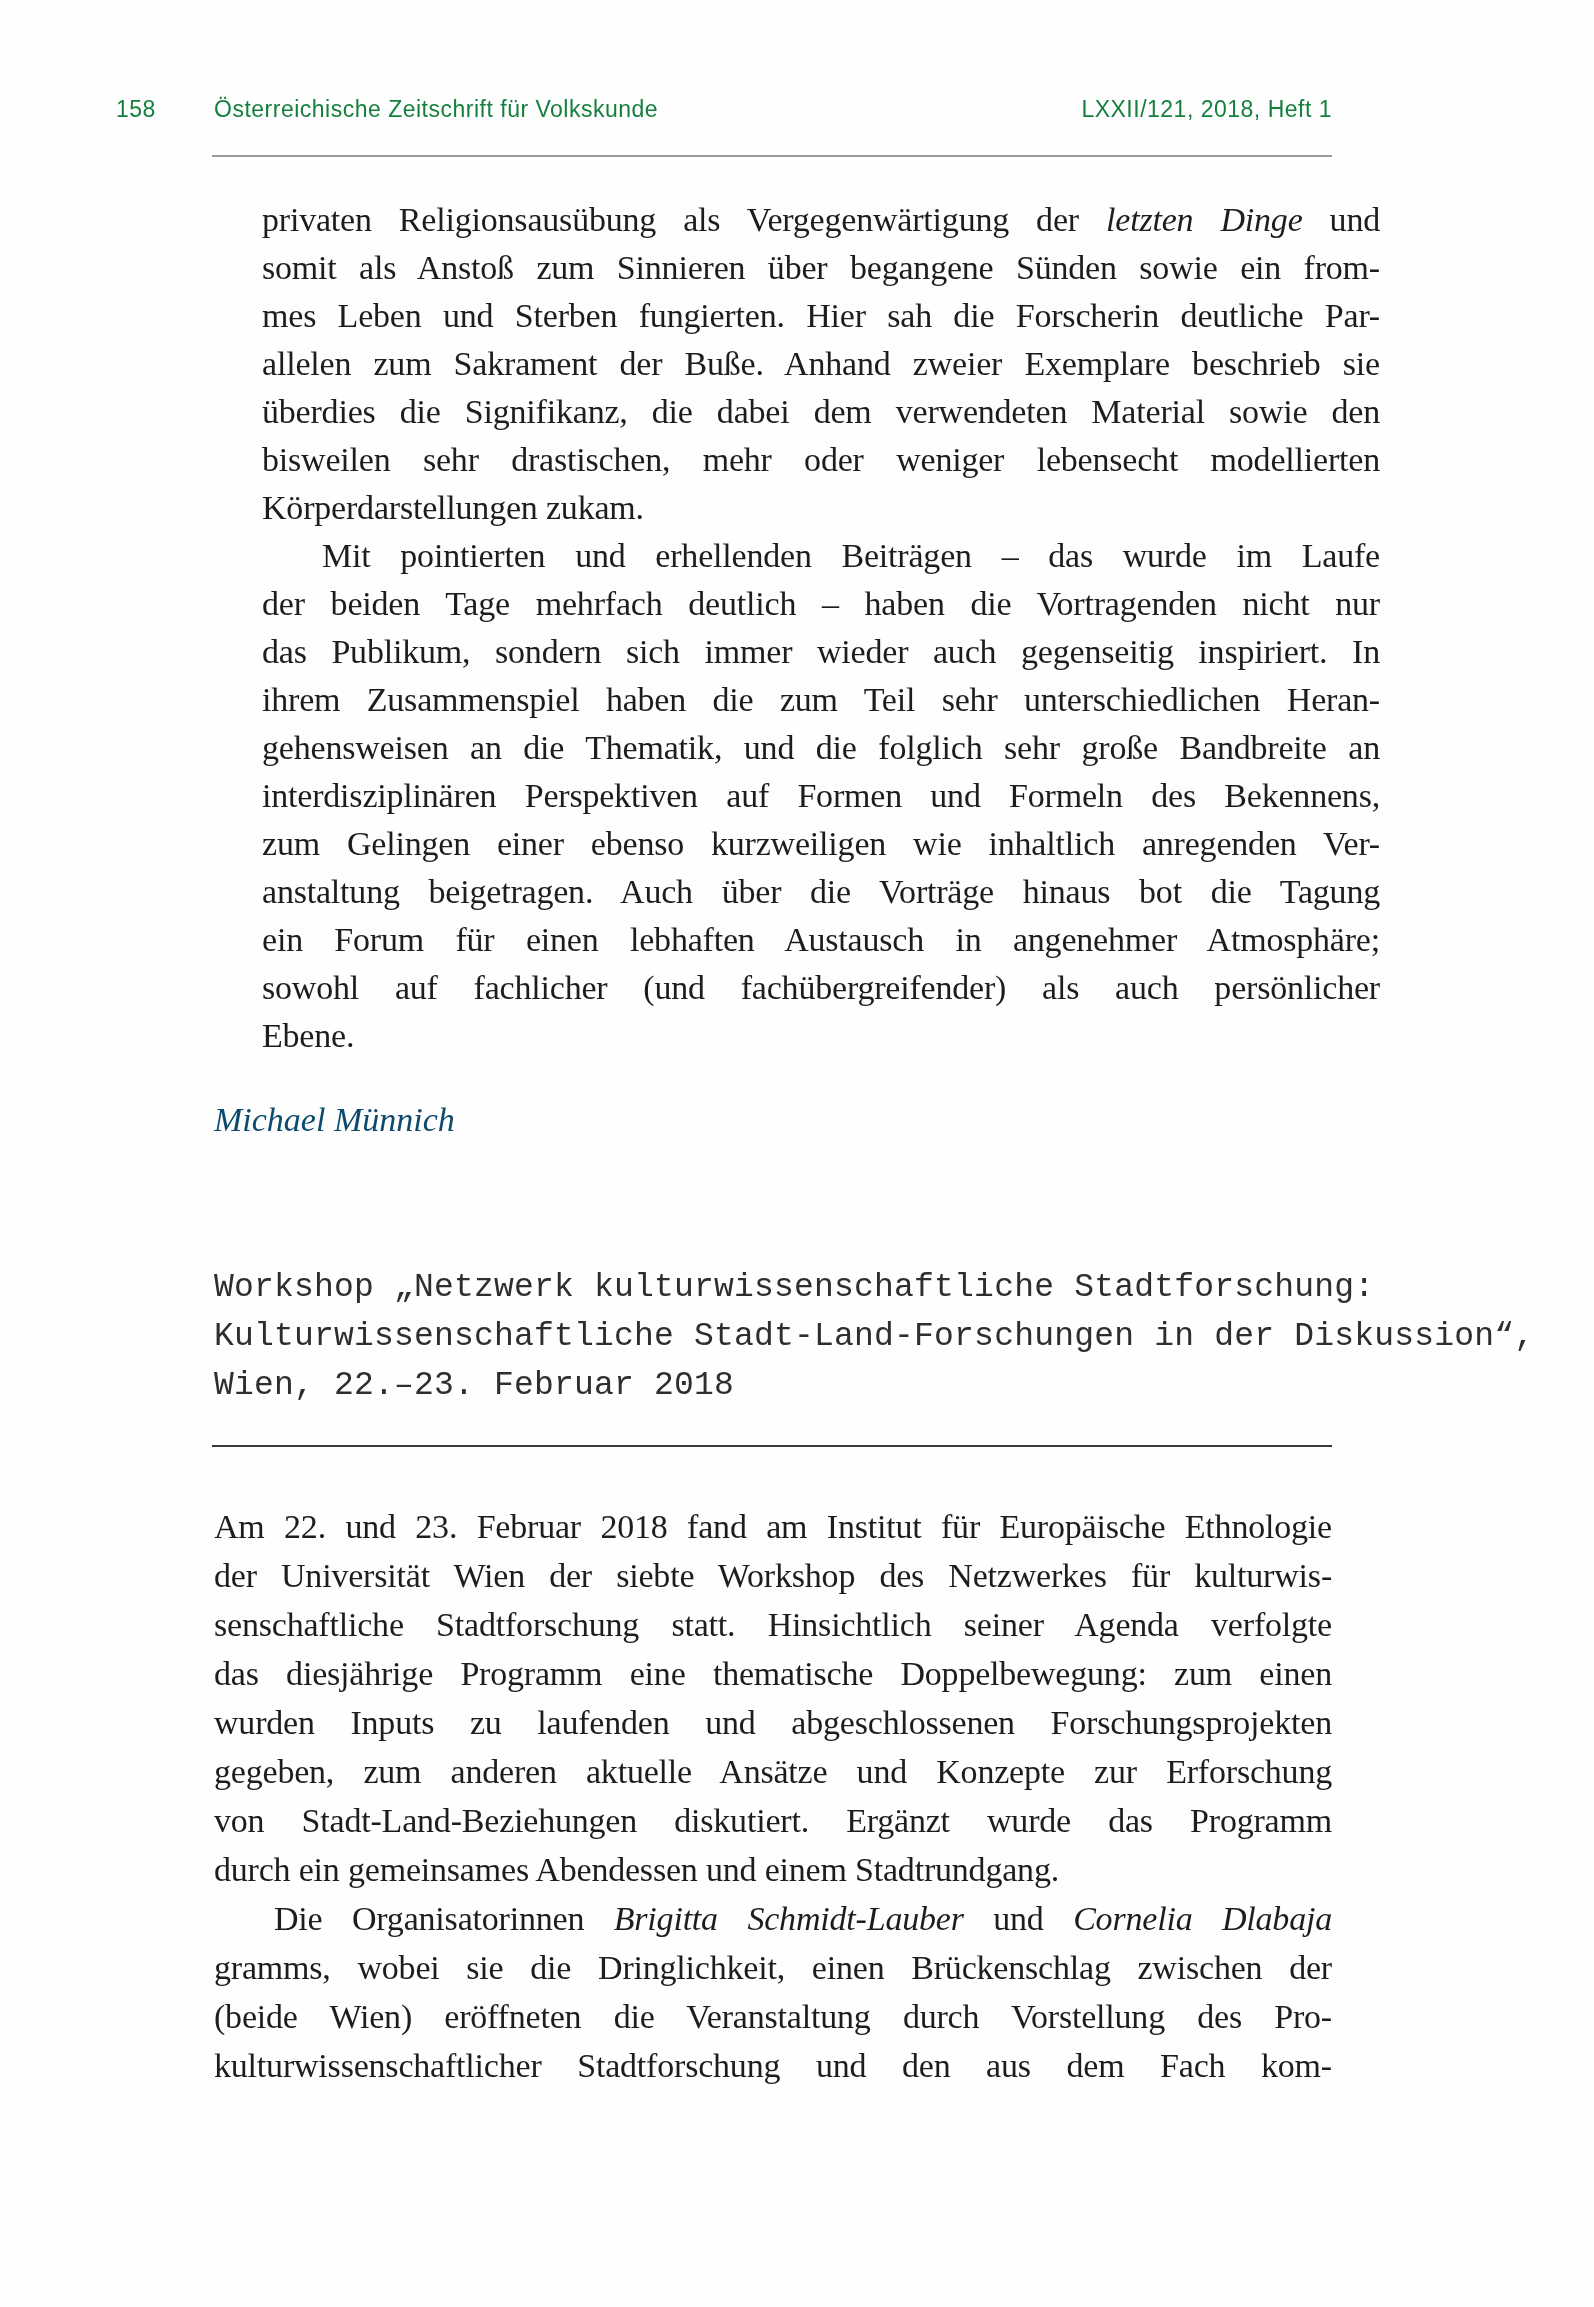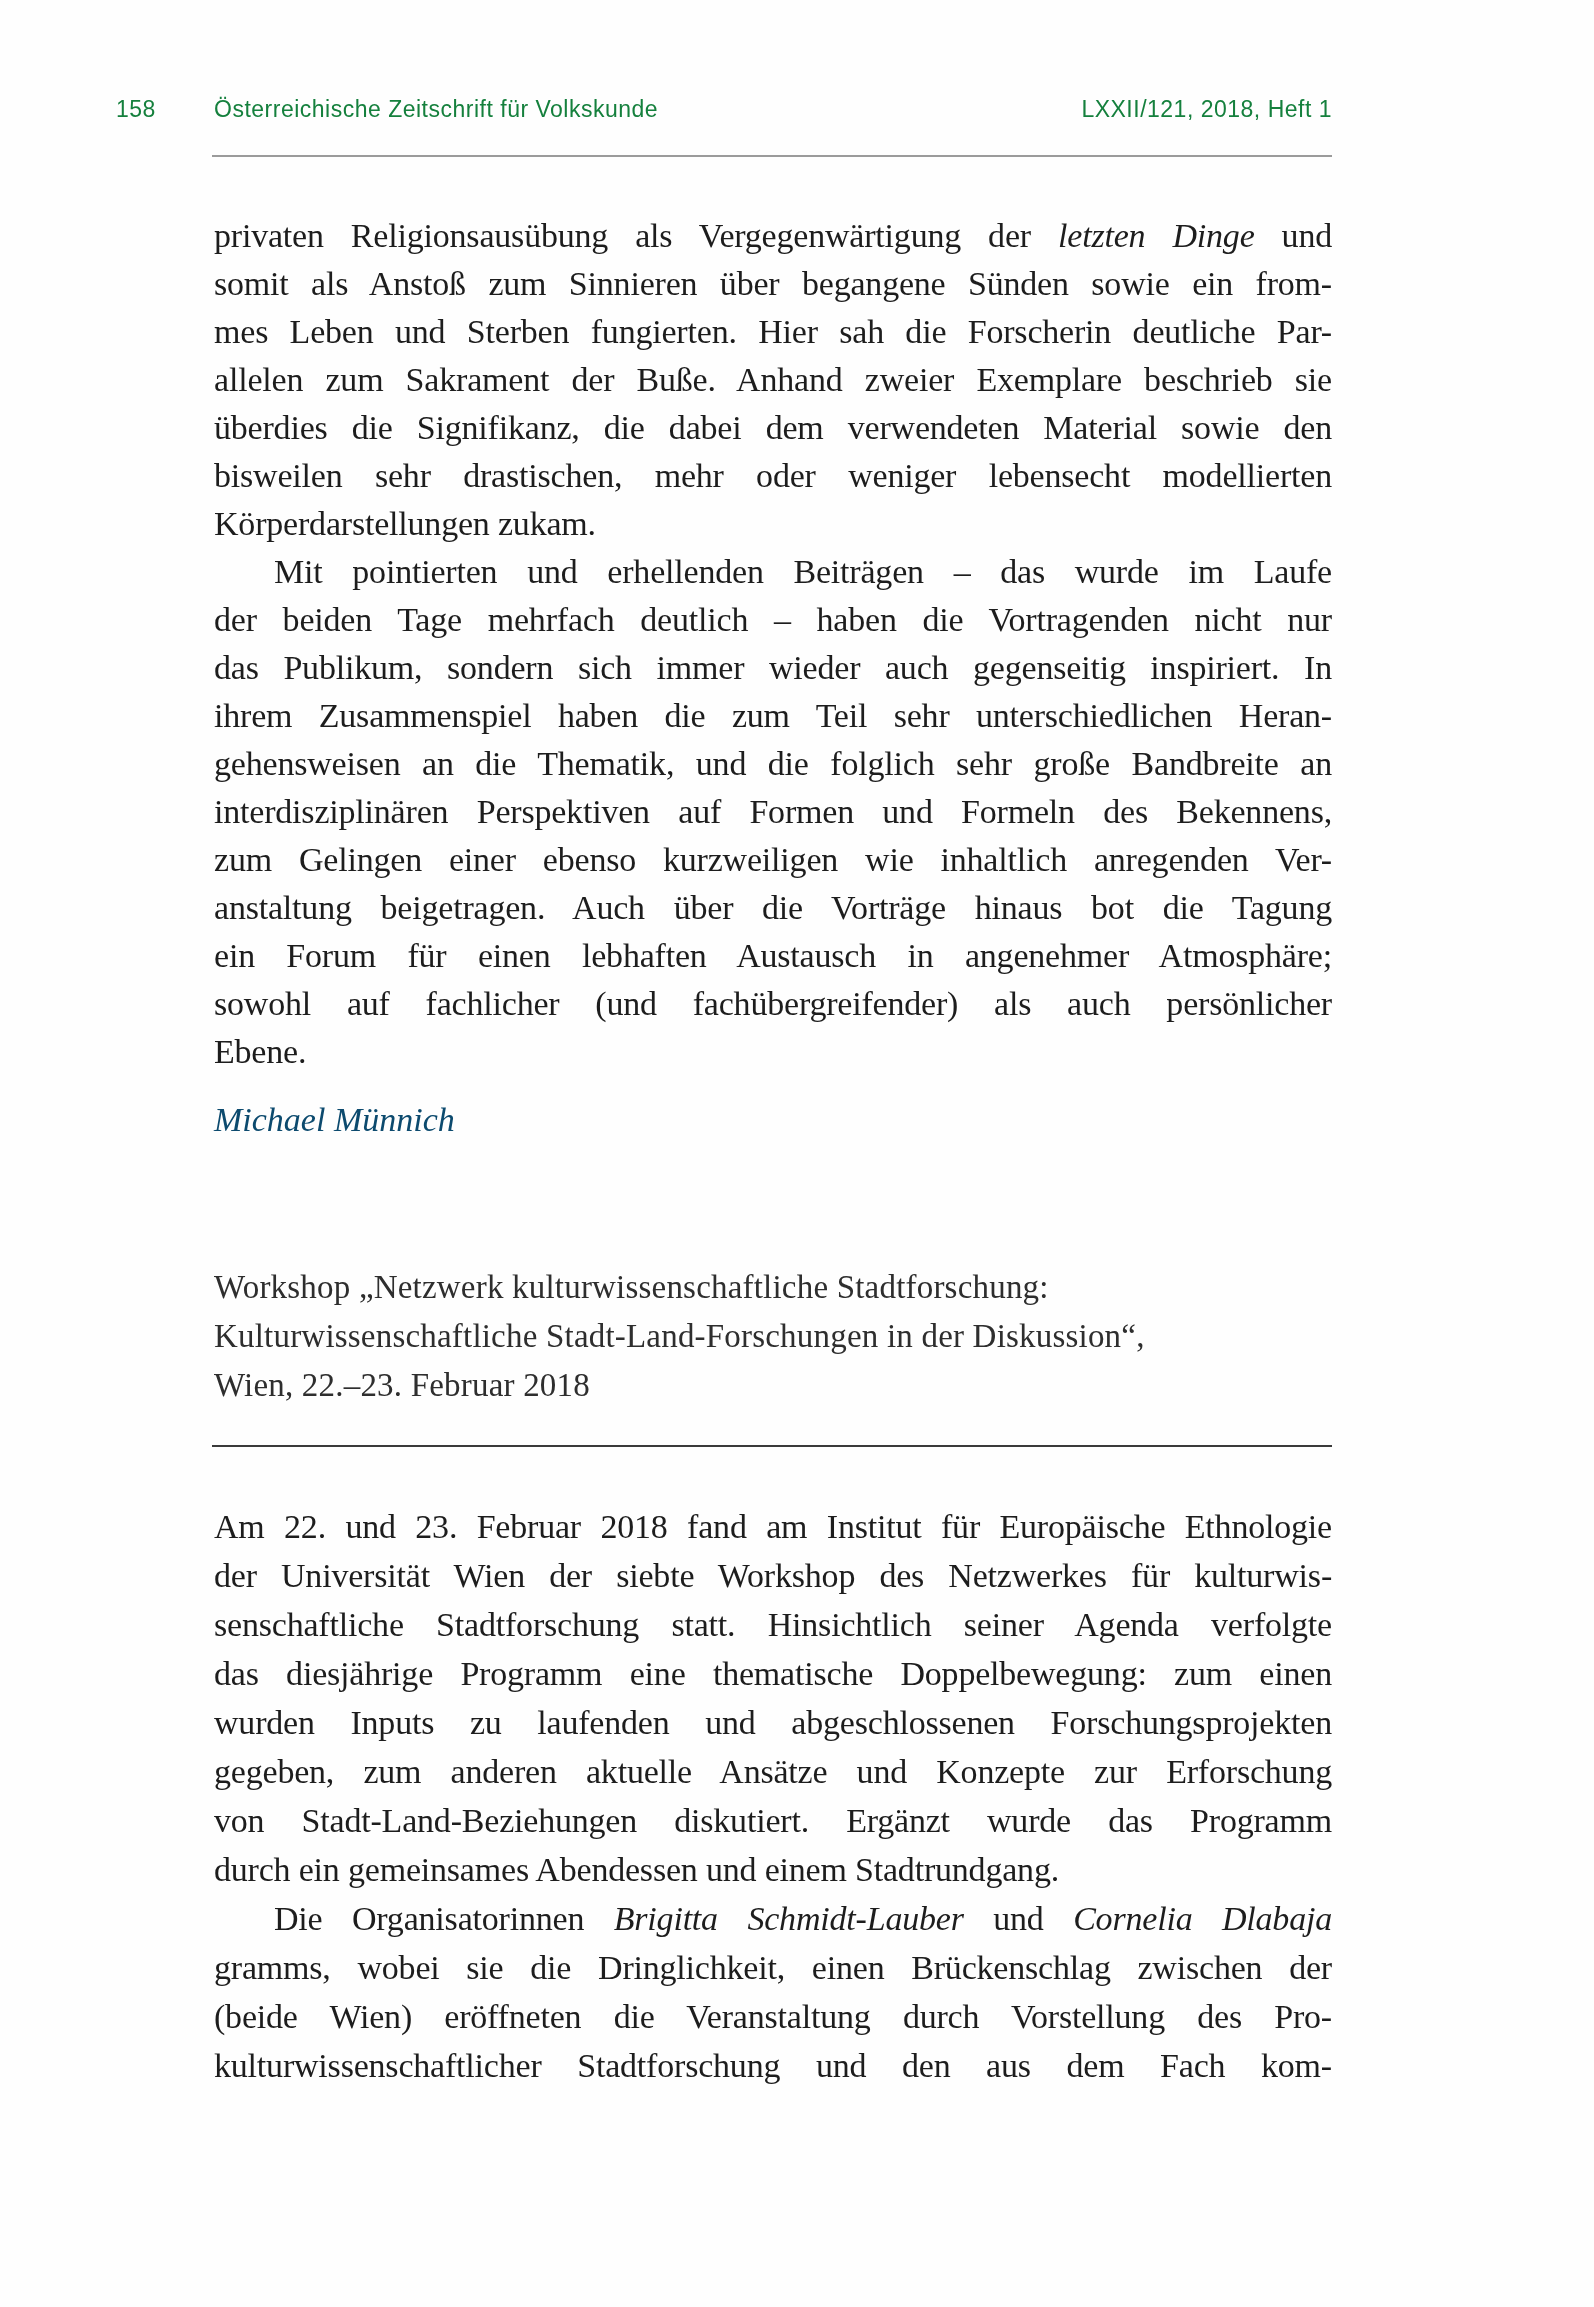--- a/index.html
+++ b/index.html
@@ -43,21 +43,21 @@
 
   
   .body-serif {
     position: absolute;
     left: 214px;
     width: 1118px;
     font-size: 34px;
     letter-spacing: -0.2px;
     color: #1d1d1d;
   }
-  .article1 { top: 212px;  line-height: 48px; }
+  .article1 { top: 196px;  line-height: 48px; margin-left: 48px; }
   .article2 { top: 1502px; line-height: 49px; }
 
   .para .line {
     white-space: nowrap;
     text-align: justify;
     text-align-last: justify;
   }
   .para .line.final { text-align-last: left; }
   .line.indent { text-indent: 60px; }
   em { font-style: italic; }
@@ -72,21 +72,21 @@
     color: #0c4a6e;
   }
 
   
   .heading {
     position: absolute;
     left: 214px;
     top: 1263px;
     width: 1164px;
     margin: 0;
-    font-family: Liberation Serif, serif;
+    font-family: Liberation Mono, monospace;
     font-size: 33px;
     font-weight: 400;
     line-height: 49px;
     letter-spacing: 0.2px;
     color: #2e2e2e;
   }
   .heading .line {
     white-space: nowrap;
     text-align: left;
     text-align-last: left;

